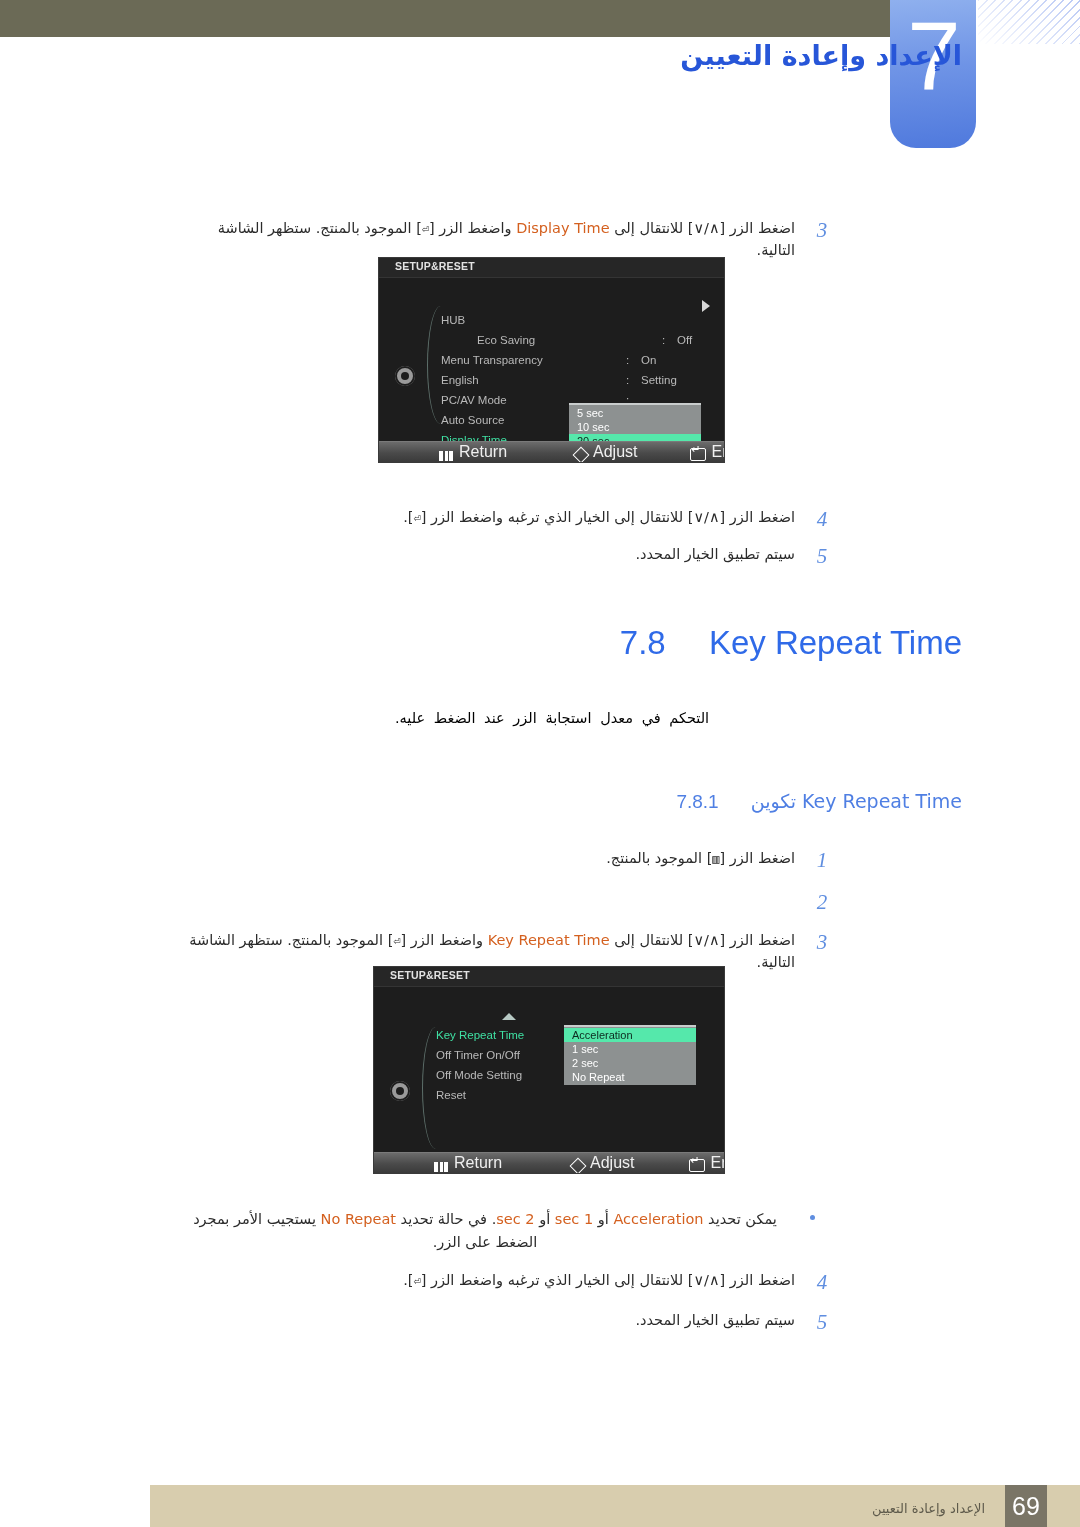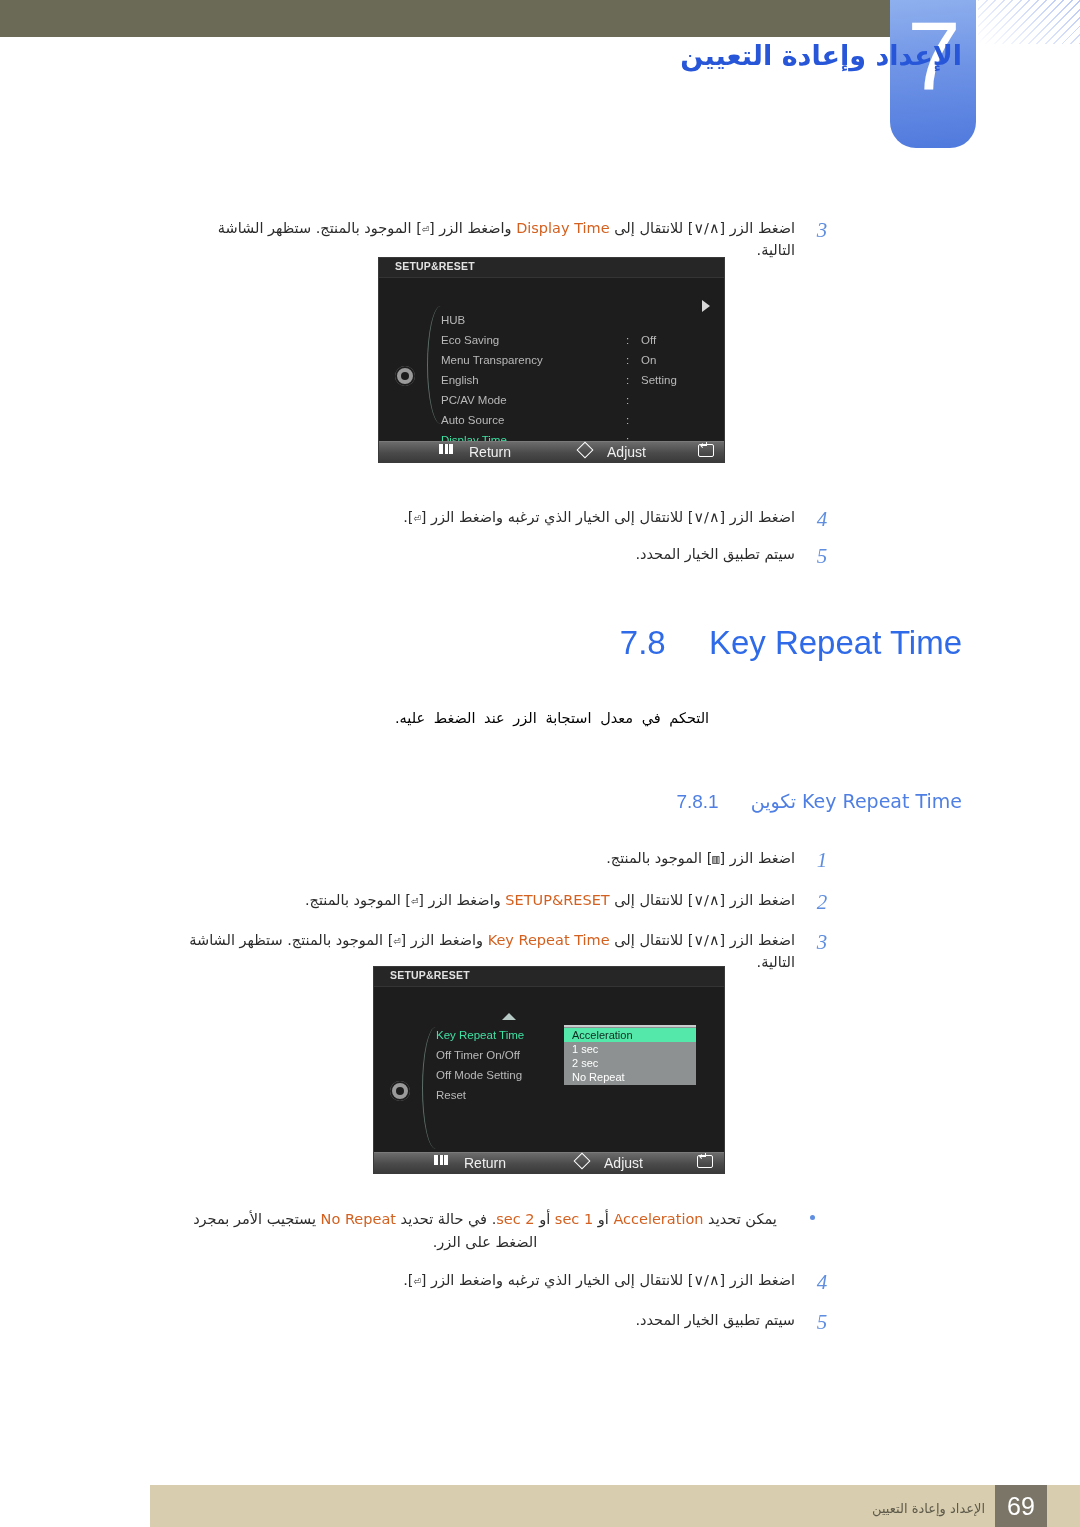--- a/index.html
+++ b/index.html
@@ -157,43 +157,43 @@
     color:#ffffff;font-size:11px;padding-left:8px;white-space:nowrap;
   }
   .osd-popup-item.hi{background:#55e8ab;color:#0d2a1f;}
   .osd-foot{
     position:absolute;left:0;bottom:0;width:100%;height:20px;
     background:linear-gradient(180deg,#6c6c6c 0%,#4a4a4a 55%,#3a3a3a 100%);
     border-top:1px solid #7a7a7a;
     display:flex;align-items:center;
   }
   .osd-foot-item{
-    display:flex;align-items:flex-start;gap:16px;
-    color:#f0f0f0;font-size:14px;white-space:nowrap;
+    display:flex;align-items:flex-end;gap:6px;
+    color:#f0f0f0;font-size:16px;white-space:nowrap;
   }
   .ic-bars{display:inline-block;width:14px;height:10px;
     background:#ffffff;position:relative;}
   .ic-bars::before{content:"";position:absolute;left:4px;top:0;
     width:1.6px;height:10px;background:#4a4a4a;}
   .ic-bars::after{content:"";position:absolute;left:8.5px;top:0;
     width:1.6px;height:10px;background:#4a4a4a;}
   .ic-diamond{display:inline-block;width:10px;height:10px;
     border:1.6px solid #ffffff;transform:rotate(45deg);}
   .ic-enter{display:inline-block;width:14px;height:11px;
     border:1.6px solid #ffffff;border-radius:2px;position:relative;}
   .ic-enter::after{content:"\21B5";position:absolute;left:1px;top:-5px;
     color:#ffffff;font-size:11px;line-height:11px;}
 
   
   .footer-band{
     position:absolute;left:150px;bottom:0;width:930px;height:42px;
     background:#d8cdae;
   }
   .footer-pageno{
-    position:absolute;right:33px;bottom:0;width:52px;height:42px;
+    position:absolute;right:33px;bottom:0;width:42px;height:42px;
     background:#7a7566;color:#ffffff;
     display:flex;align-items:center;justify-content:center;
     font-size:25px;font-family:"Liberation Sans",sans-serif;
   }
   .footer-text{
     position:absolute;right:95px;bottom:11px;
     direction:rtl;color:#5e5a4b;font-size:13px;
     font-family:"DejaVu Sans","Liberation Sans",sans-serif;
   }
 </style>
@@ -213,28 +213,34 @@
 </div>
 
 <div class="osd" id="osd1" style="left:378px;top:257px;width:345px;height:204px;">
   <div class="osd-title">SETUP&amp;RESET</div>
   <div class="osd-body" style="height:166px;">
     <div class="osd-caret-right" style="top:22px;"></div>
     <div class="osd-gear" style="top:88px;"></div>
     <div class="osd-arc" style="top:28px;height:118px;"></div>
     <div class="osd-list" id="osd1-list" style="top:32px;">
         <div class="osd-row" style="position: relative;"><span>HUB</span></div>
-        <div class="osd-row" style="position: relative;"><span>Eco Saving</span><span class="osd-colon">:</span><span class="osd-val">Off</span></div>
+        <div class="osd-row" style="position: relative; margin-left: 36px;"><span>Eco Saving</span><span class="osd-colon">:</span><span class="osd-val">Off</span></div>
         <div class="osd-row" style="position: relative;"><span>Menu Transparency</span><span class="osd-colon">:</span><span class="osd-val">On</span></div>
         <div class="osd-row" style="position: relative;"><span>English</span><span class="osd-colon">:</span><span class="osd-val">Setting</span></div>
         <div class="osd-row" style="position: relative;"><span>PC/AV Mode</span><span class="osd-colon">:</span></div>
         <div class="osd-row" style="position: relative;"><span>Auto Source</span><span class="osd-colon">:</span></div>
         <div class="osd-row sel" style="position: relative;"><span>Display Time</span><span class="osd-colon">:</span></div>
       </div>
     <div class="osd-caret-down" style="left:124px;top:172px;"></div>
+    <div class="osd-popup" id="osd1-popup" style="left:190px;top:125px;width:132px;">
+        <div class="osd-popup-item">5 sec</div>
+        <div class="osd-popup-item">10 sec</div>
+        <div class="osd-popup-item hi">20 sec</div>
+        <div class="osd-popup-item">200 sec</div>
+      </div>
   </div>
   <div class="osd-foot">
     <div class="osd-foot-item" style="margin-left:60px;">
       <span class="ic-bars"></span>
       <span>Return</span>
     </div>
     <div class="osd-foot-item" style="margin-left:68px;">
       <span class="ic-diamond"></span>
       <span>Adjust</span>
     </div>
@@ -266,21 +272,20 @@
   <span>تكوين</span>
   <span class="secno">7.8.1</span>
 </div>
 
 <div class="step" style="right:285px;top:848px;width:620px;">
   <span class="num">1</span>
   <span>اضغط الزر [<span class="kbd">▥</span>] الموجود بالمنتج.</span>
 </div>
 <div class="step" style="right:285px;top:890px;width:620px;">
   <span class="num">2</span>
-  <span>اضغط الزر [∧/∨] للانتقال إلى <span class="hl">SETUP&amp;RESET</span> واضغط الزر [<span class="kbd">⏎</span>] الموجود بالمنتج.</span>
 </div>
 <div class="step" style="right:285px;top:930px;width:620px;">
   <span class="num">3</span>
   <span>اضغط الزر [∧/∨] للانتقال إلى <span class="hl">Key Repeat Time</span> واضغط الزر [<span class="kbd">⏎</span>] الموجود بالمنتج. ستظهر الشاشة التالية.</span>
 </div>
 
 <div class="osd" id="osd2" style="left:373px;top:966px;width:350px;height:206px;">
   <div class="osd-title">SETUP&amp;RESET</div>
   <div class="osd-body" style="height:168px;">
     <div class="osd-caret-up" style="left:128px;top:26px;"></div>

